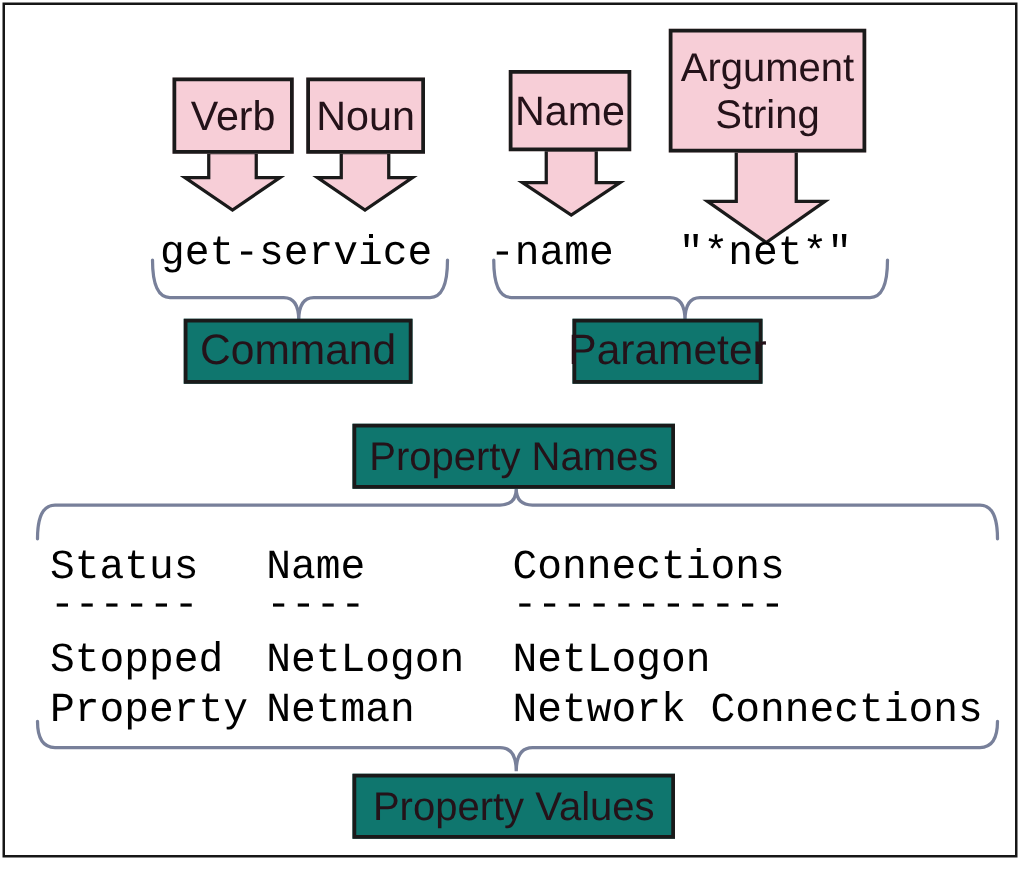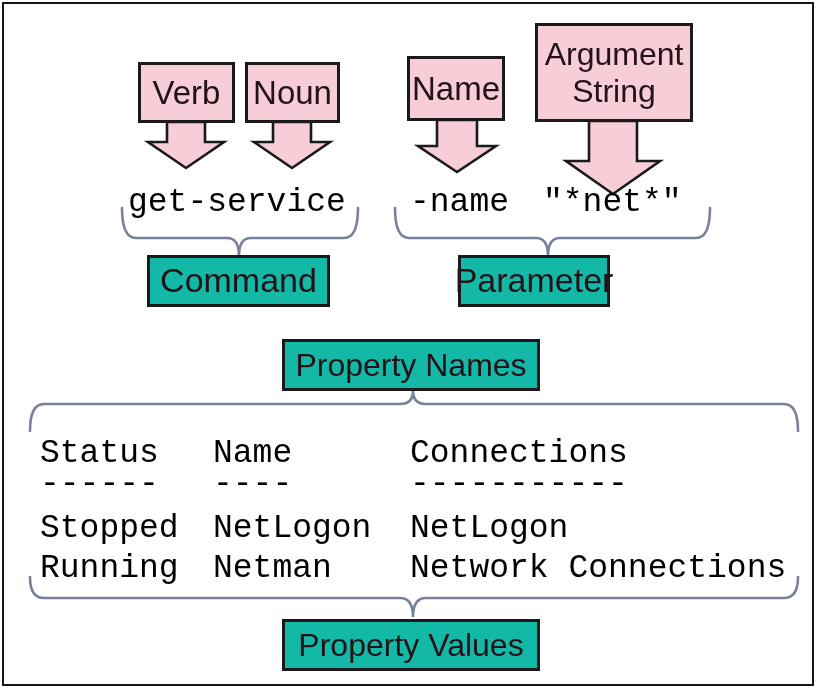--- a/index.html
+++ b/index.html
@@ -11,21 +11,21 @@
     position:absolute;left:2px;top:2px;width:812px;height:684px;
     border:2.5px solid #161616;box-sizing:border-box;
   }
   .shapes{position:absolute;left:0;top:0;}
   .box{
     position:absolute;display:flex;align-items:center;justify-content:center;
     border:3px solid #1a1a1a;box-sizing:border-box;text-align:center;
     color:#241219;line-height:1.15;
   }
   .light{background:#f7ced7;}
-  .rose{background:#14b8a6;}
+  .rose{background:#0f766e;}
   .code{
     position:absolute;font-family:"Liberation Mono",monospace;
     font-size:33px;line-height:33px;color:#000000;white-space:pre;
   }
   .fs33{font-size:33px;}
   .fs34{font-size:34px;}
   .fs32{font-size:32px;}
 </style>
 </head>
 <body>
@@ -55,21 +55,21 @@
   </div>
 
   <div class="box light fs33" style="left:407px;top:56px;width:98px;height:65px;">
     <span>Name</span>
   </div>
   <div class="box light fs32" style="left:535px;top:23px;width:158px;height:99px;padding:2px 8px;">
     <span>Argument String</span>
   </div>
 
   <div class="code" style="left:128px;top:186px;">get-service</div>
-  <div class="code" style="left:410px;top:186px;">-name</div>
+  <div class="code" style="left:392px;top:186px;">-name</div>
   <div class="code" style="left:543px;top:186px;">"*net*"</div>
 
   <div class="box rose fs34" style="left:147px;top:255px;width:183px;height:52px;">
     <span>Command</span>
   </div>
   <div class="box rose fs34" style="left:458px;top:255px;width:152px;height:52px;">
     <span>Parameter</span>
   </div>
   <div class="box rose fs32" style="left:282px;top:339px;width:258px;height:52px;">
     <span>Property Names</span>
@@ -83,17 +83,17 @@
   <div class="code" style="left:410px;top:437px;">Connections</div>
 
   <div class="code" style="left:40px;top:468px;">------</div>
   <div class="code" style="left:213px;top:468px;">----</div>
   <div class="code" style="left:410px;top:468px;">-----------</div>
 
   <div class="code" style="left:40px;top:512px;">Stopped</div>
   <div class="code" style="left:213px;top:512px;">NetLogon</div>
   <div class="code" style="left:410px;top:512px;">NetLogon</div>
 
-  <div class="code" style="left:40px;top:552px;">Running</div>
+  <div class="code" style="left:40px;top:552px;">Property</div>
   <div class="code" style="left:213px;top:552px;">Netman</div>
   <div class="code" style="left:410px;top:552px;">Network Connections</div>
 
 </div>
 
 </body></html>

